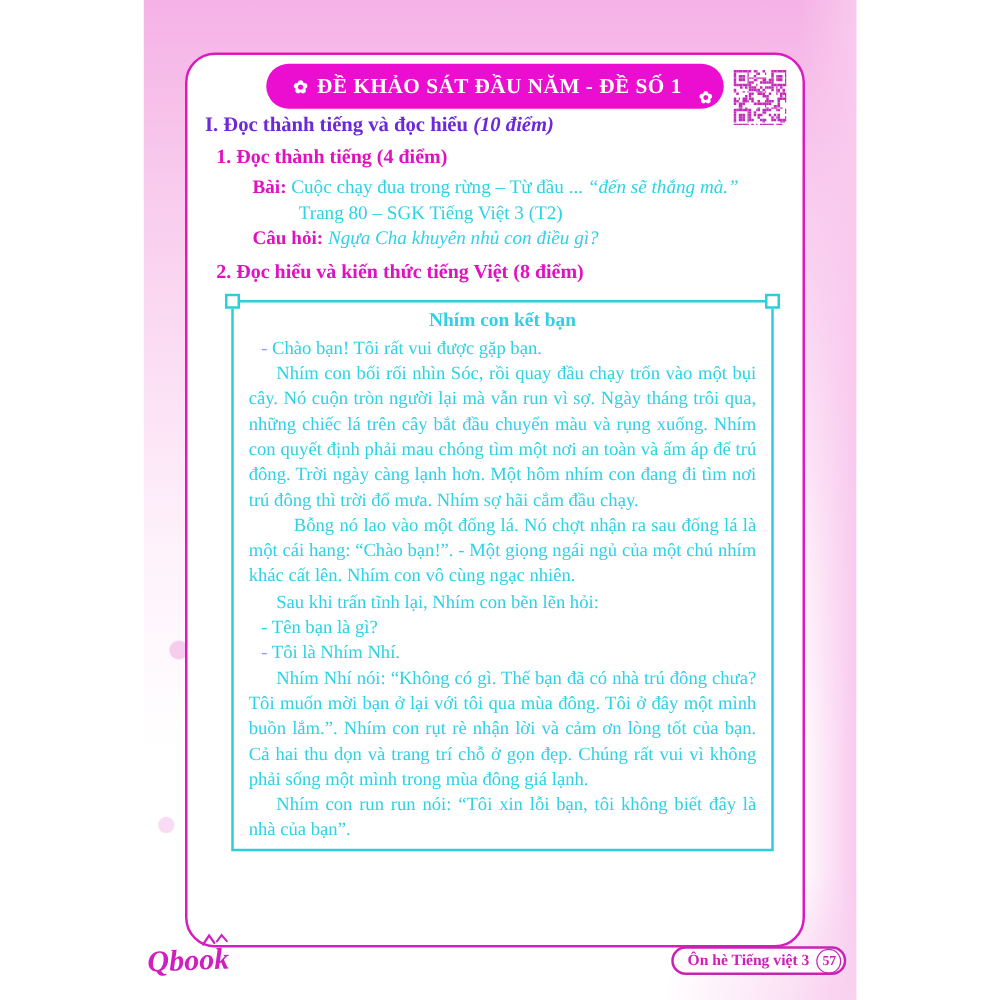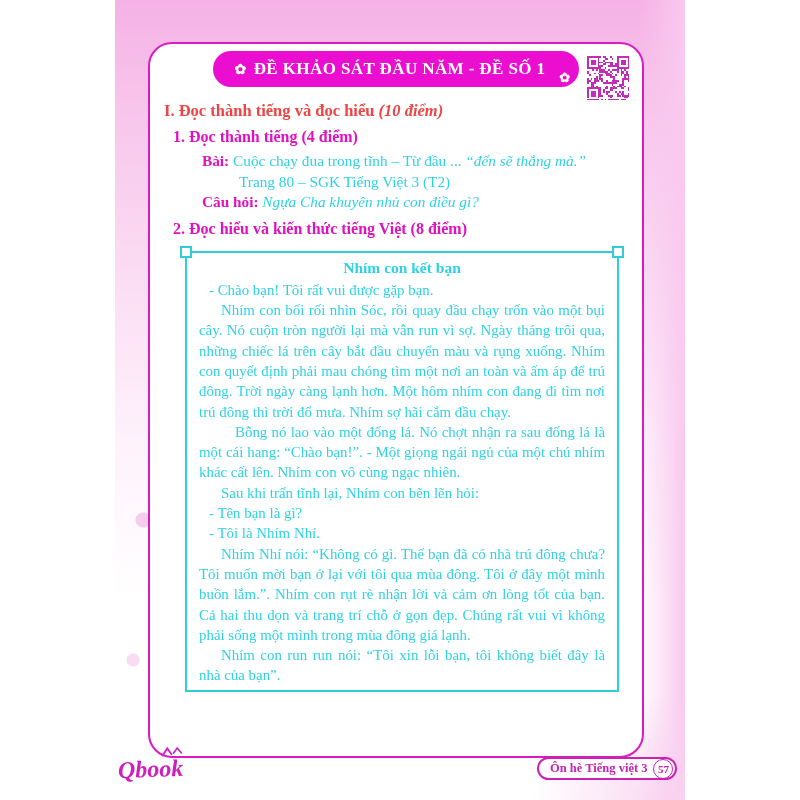--- a/index.html
+++ b/index.html
@@ -30,21 +30,21 @@
   .title-row{text-align:center;margin-top:7px;height:38px;}
   .title-pill{
     display:inline-block;position:relative;background:#eb0ed1;color:#ffffff;
     font-weight:bold;font-size:17px;letter-spacing:.4px;
     padding:8px 34px 8px 22px;border-radius:22px;white-space:nowrap;
   }
   .flower-l{font-size:14px;margin-right:7px;}
   .flower-r{position:absolute;right:9px;bottom:1px;font-size:13px;}
   .qr{position:absolute;right:13px;top:12px;width:42px;height:44px;}
   .qr i{position:absolute;width:4.2%;height:4.2%;background:#c32cb8;}
-  .h-main{color:#ef4444;font-weight:bold;font-size:16.5px;margin:12px 0 0 4px;}
+  .h-main{color:#6d28d9;font-weight:bold;font-size:16.5px;margin:1px 0 0 4px;}
   .h-main em{font-weight:bold;}
   .h-sub{color:#e012c0;font-weight:bold;font-size:16px;margin:7px 0 0 13px;}
   .bai{margin:5px 0 0 42px;font-size:15.3px;line-height:20.5px;}
   .lbl{color:#e012c0;font-weight:bold;}
   .cyan{color:#2ed2e4;}
   .bai .line2{margin-left:37px;}
   .ital{font-style:italic;}
   
   .story{
     position:relative;margin:13px 13px 0 25px;border:2px solid #2fccd9;
@@ -381,21 +381,21 @@
   <div class="h-main">
     <span>I. Đọc thành tiếng và đọc hiểu</span>
     <em class="ital">(10 điểm)</em>
   </div>
 
   <div class="h-sub">1. Đọc thành tiếng (4 điểm)</div>
 
   <div class="bai">
     <div>
       <span class="lbl">Bài:</span>
-      <span class="cyan">Cuộc chạy đua trong tĩnh – Từ đầu ... </span>
+      <span class="cyan">Cuộc chạy đua trong rừng – Từ đầu ... </span>
       <span class="cyan ital">“đến sẽ thắng mà.”</span>
     </div>
     <div class="line2 cyan">Trang 80  –  SGK Tiếng Việt 3 (T2)</div>
     <div>
       <span class="lbl">Câu hỏi:</span>
       <span class="cyan ital">Ngựa Cha khuyên nhủ con điều gì?</span>
     </div>
   </div>
 
   <div class="h-sub">2. Đọc hiểu và kiến thức tiếng Việt (8 điểm)</div>

